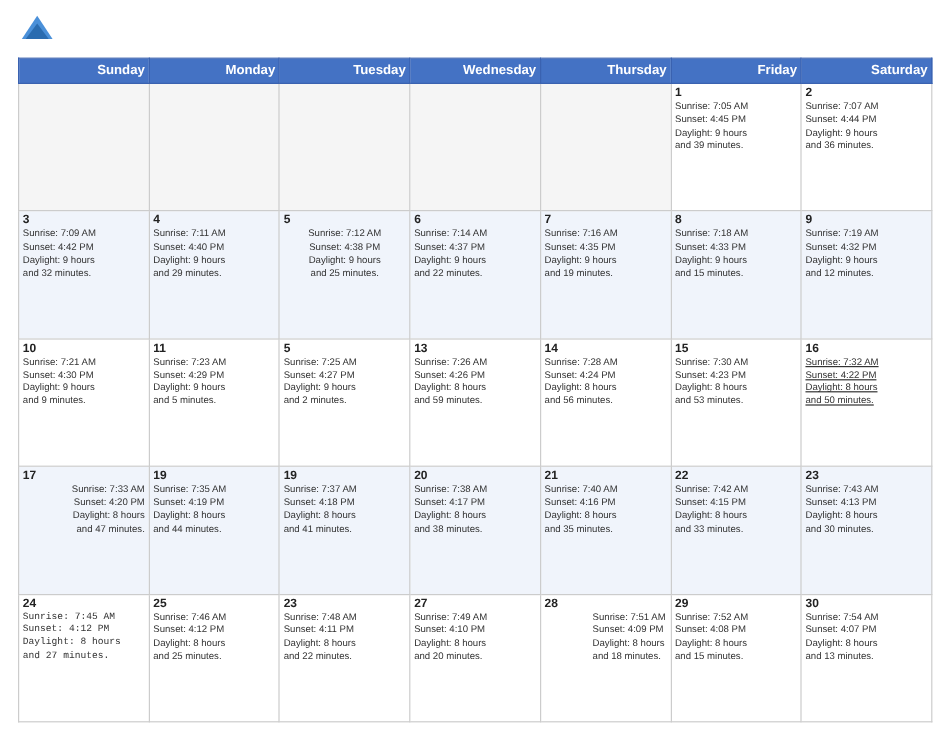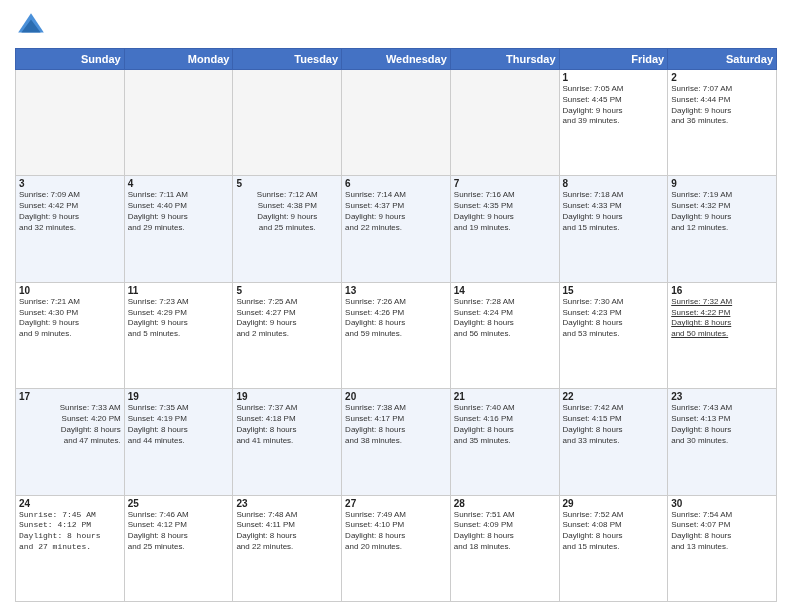--- a/index.html
+++ b/index.html
@@ -328,21 +328,21 @@
           </td>
           <td>
             <span class="day-num">27</span>
             <div class="day-info" style="white-space: pre-line;">Sunrise: 7:49 AM
 Sunset: 4:10 PM
 Daylight: 8 hours
 and 20 minutes.</div>
           </td>
           <td>
             <span class="day-num">28</span>
-            <div class="day-info" style="white-space: pre-line;">Sunrise: 7:51 AM
+            <div class="day-info" style="white-space: pre-line; margin-left: 40px;">Sunrise: 7:51 AM
 Sunset: 4:09 PM
 Daylight: 8 hours
 and 18 minutes.</div>
           </td>
           <td>
             <span class="day-num">29</span>
             <div class="day-info" style="white-space: pre-line;">Sunrise: 7:52 AM
 Sunset: 4:08 PM
 Daylight: 8 hours
 and 15 minutes.</div>

